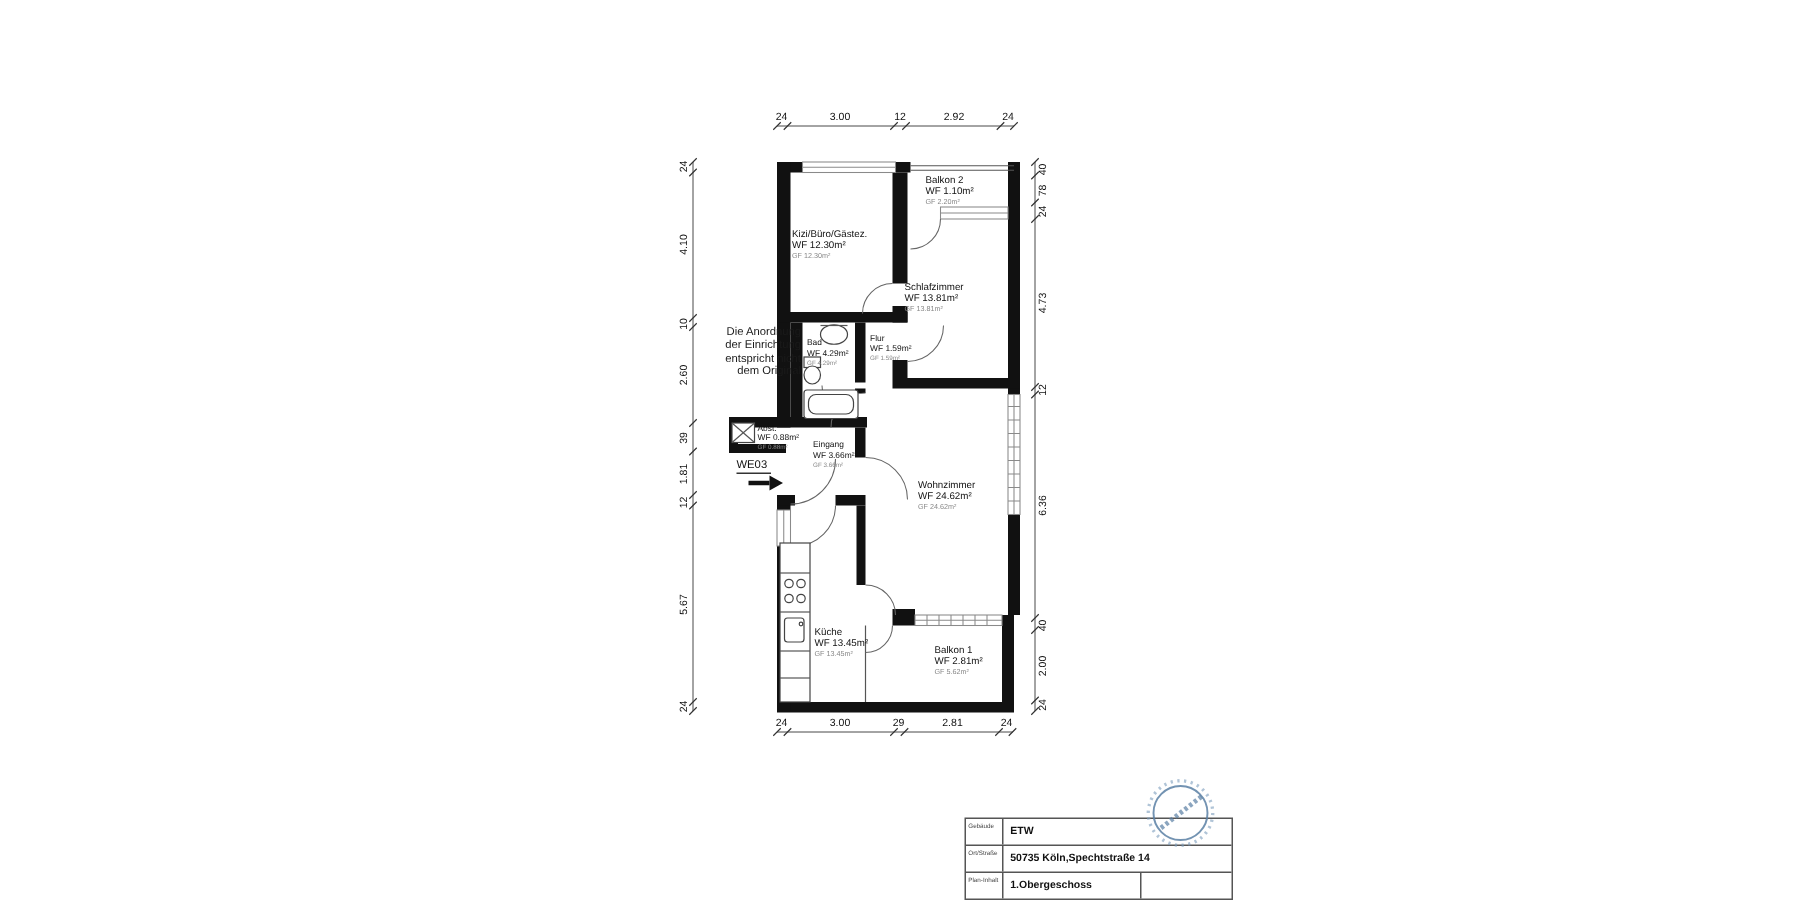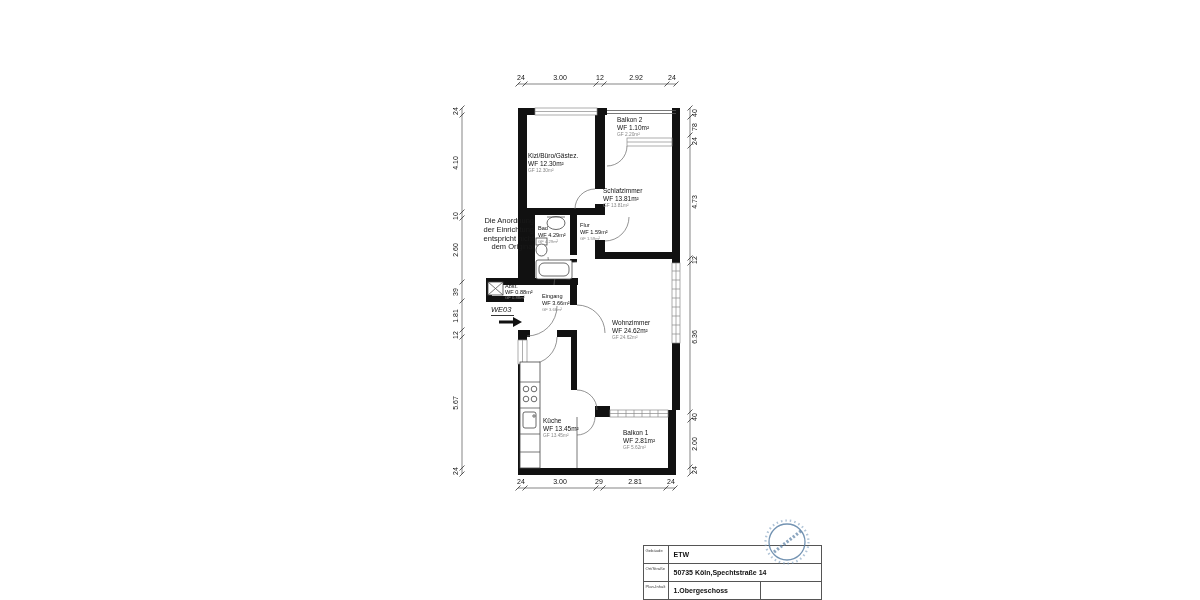--- a/index.html
+++ b/index.html
@@ -15,21 +15,21 @@
   .dimtick{stroke:#333;stroke-width:0.8;fill:none;}
   .dimtext{font-size:7px;fill:#111;}
   .roomname{font-size:6.5px;fill:#111;}
   .roomwf{font-size:6.5px;fill:#111;}
   .roomgf{font-size:4.8px;fill:#888;}
   .small-room .roomname,.small-room .roomwf{font-size:5.6px;}
   .small-room .roomgf{font-size:4.2px;}
   #note{position:absolute;left:472px;top:217px;width:62px;font-size:7.5px;line-height:8.8px;
         color:#1a1a1a;white-space:pre-line;text-align:right;}
   #we03{position:absolute;left:491px;top:305px;font-size:7.5px;color:#111;
-        border-bottom:0.8px solid #333;padding:0 3px 1px 0;font-style:italic;}
+        border-bottom:0.8px solid #333;padding:0 3px 1px 0;}
   #titleblock{position:absolute;left:643px;top:545px;width:177px;border:1px solid #555;
               background:#fff;}
   .tb-row{display:flex;height:17px;border-bottom:1px solid #555;}
   .tb-row:last-child{border-bottom:none;}
   .tb-label{width:21px;border-right:1px solid #555;font-size:4.2px;color:#444;
             padding:1.5px 1px 0 1.5px;overflow:hidden;}
   .tb-value{flex:1;font-size:7px;font-weight:600;color:#111;padding:5px 0 0 5px;}
   .tb-extra{width:60px;border-left:1px solid #555;}
   #stamp-svg{position:absolute;left:758px;top:514px;}
 </style>

